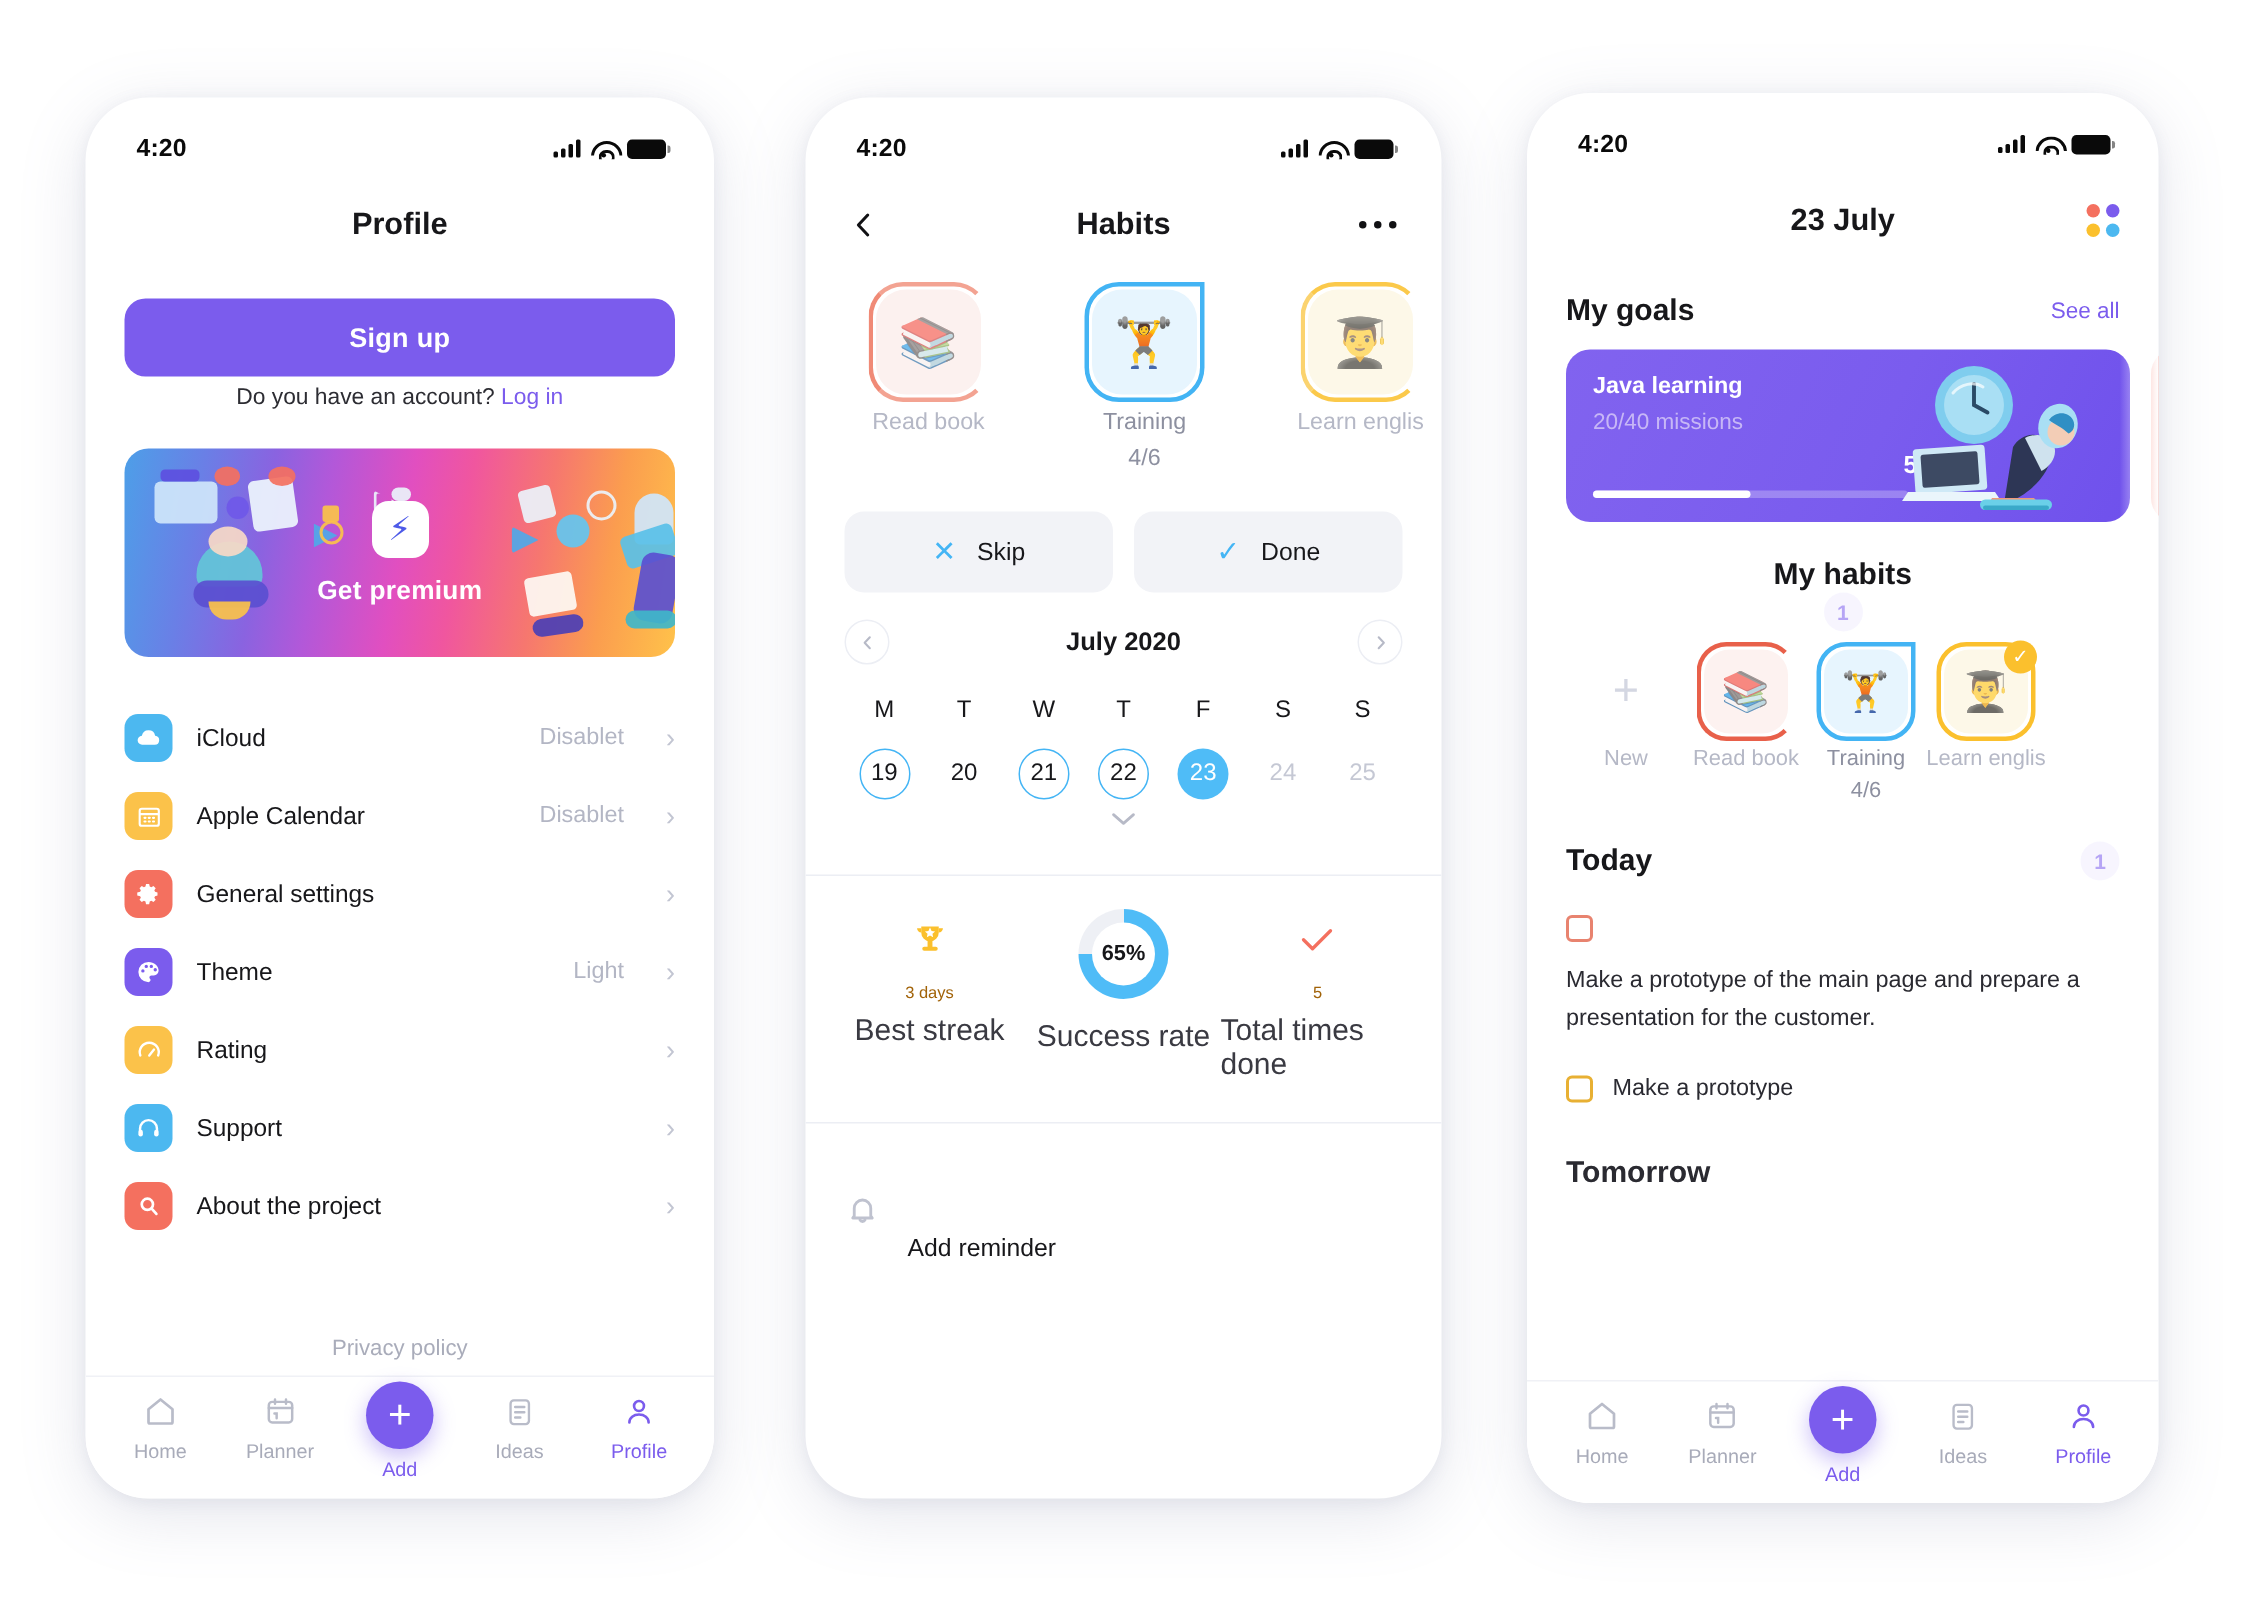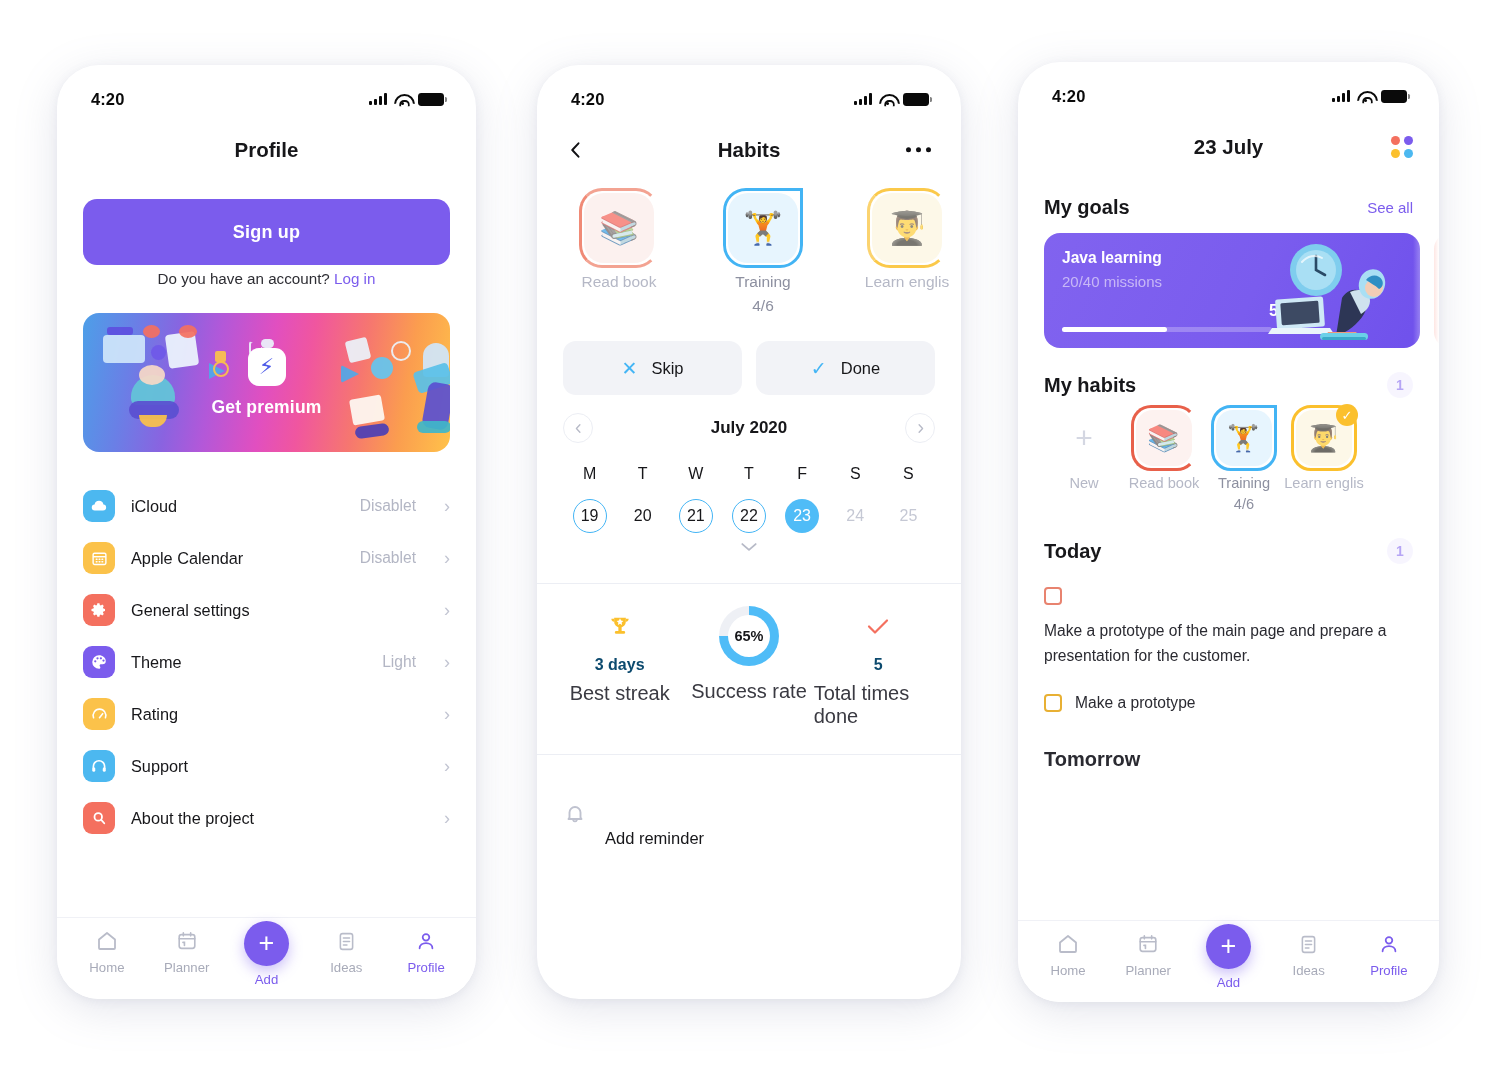--- a/index.html
+++ b/index.html
@@ -72,21 +72,21 @@
   .nav-more {
     position:absolute; right: 22px; top:50%; transform: translateY(-50%);
     display:flex; gap:4.5px; cursor:pointer; padding:8px;
   }
   .nav-more i { width: 5.4px; height: 5.4px; border-radius:50%; background:#111114; display:block; }
 
   
   .p1-body { padding: 0 26px; }
   .signup-btn {
     margin-top: 18px;
-    height: 66px; width: 100%;
+    height: 52px; width: 100%;
     background: #7b5ced; color:#fff;
     border:none; border-radius: 14px;
     font-family: inherit; font-size: 18px; font-weight: 600;
     cursor:pointer; letter-spacing:.2px;
   }
   .have-acc {
     margin-top: 5px; text-align:center; font-size: 15.2px; color:#2d2d33;
   }
   .have-acc .login { color:#7b5ced; cursor:pointer; }
 
@@ -196,21 +196,21 @@
     font-size: 16px; color:#17171a; cursor:pointer;
   }
   .cal-cell.ring { border: 1.9px solid #44b5f5; }
   .cal-cell.sel { background:#4fbcf7; color:#fff; }
   .cal-cell.dim { color:#c5c8d4; }
   .cal-expand { text-align:center; margin-top: 6px; color:#b7bac7; font-size: 16px; cursor:pointer;}
 
   .stats { display:flex; padding: 22px 18px 26px 18px; }
   .stat { flex:1; display:flex; flex-direction:column; align-items:center; gap: 8px; }
   .stat-top { height: 42px; display:flex; align-items:center; justify-content:center; }
-  .stat-val { font-size: 16px; font-weight:700; color:#0c4a6e; }
+  .stat-val { font-size: 11px; font-weight:400; color:#a16207; }
   .stat-lb { font-size: 20px; color:#3a3a42; }
   .donut {
     width: 60px; height: 60px; border-radius:50%;
     background: conic-gradient(#4fbcf7 0turn 0.75turn, #eef0f5 0.75turn 1turn);
     display:flex; align-items:center; justify-content:center; position:relative;
   }
   .donut::after {
     content:""; position:absolute; inset: 9px; background:#fff; border-radius:50%;
   }
   .donut span { position:relative; z-index:1; font-size: 14.5px; font-weight:700; color:#17171a; }
@@ -445,20 +445,21 @@
                 </svg>
             </div>
             <div class="slabel">About the project</div>
             <div class="svalue"></div>
             <div class="chev">›</div>
           </div>
 
         </div>
       </div>
 
+      <div class="privacy">Privacy policy</div>
 
       <div class="tabbar">
         <div class="tab">
           <div class="tab-ic">
             <svg width="24" height="24" viewBox="0 0 24 24" fill="none" stroke="currentColor" stroke-width="1.8" stroke-linejoin="round">
                 <path d="M4 10.5 12 4l8 6.5V19a1 1 0 0 1-1 1H5a1 1 0 0 1-1-1z"></path>
               </svg>
           </div>
           <div class="tab-lb">Home</div>
         </div>
@@ -735,21 +736,21 @@
               <path d="M64 92h28l6 7H60z" fill="#f09a7a"></path>
               <rect x="56" y="93" width="48" height="7" rx="3.5" fill="#6ad0e8"></rect>
               <rect x="58" y="97" width="44" height="3" rx="1.5" fill="#3aa9c9"></rect>
             </svg>
           </div>
           <div class="goal-card coral"></div>
         </div>
         <div class="rail-fade"></div>
       </div>
 
-      <div class="sec-head" style="margin-top:24px;">
+      <div class="sec-head" style="margin-top:24px;flex-direction:column;">
         <div class="sec-title">My habits</div>
         <div class="sec-badge">1</div>
       </div>
 
       <div class="clip">
         <div class="habits-rail3">
           <div class="h3cell">
             <div class="h3new">+</div>
             <div class="h3name">New</div>
           </div>

